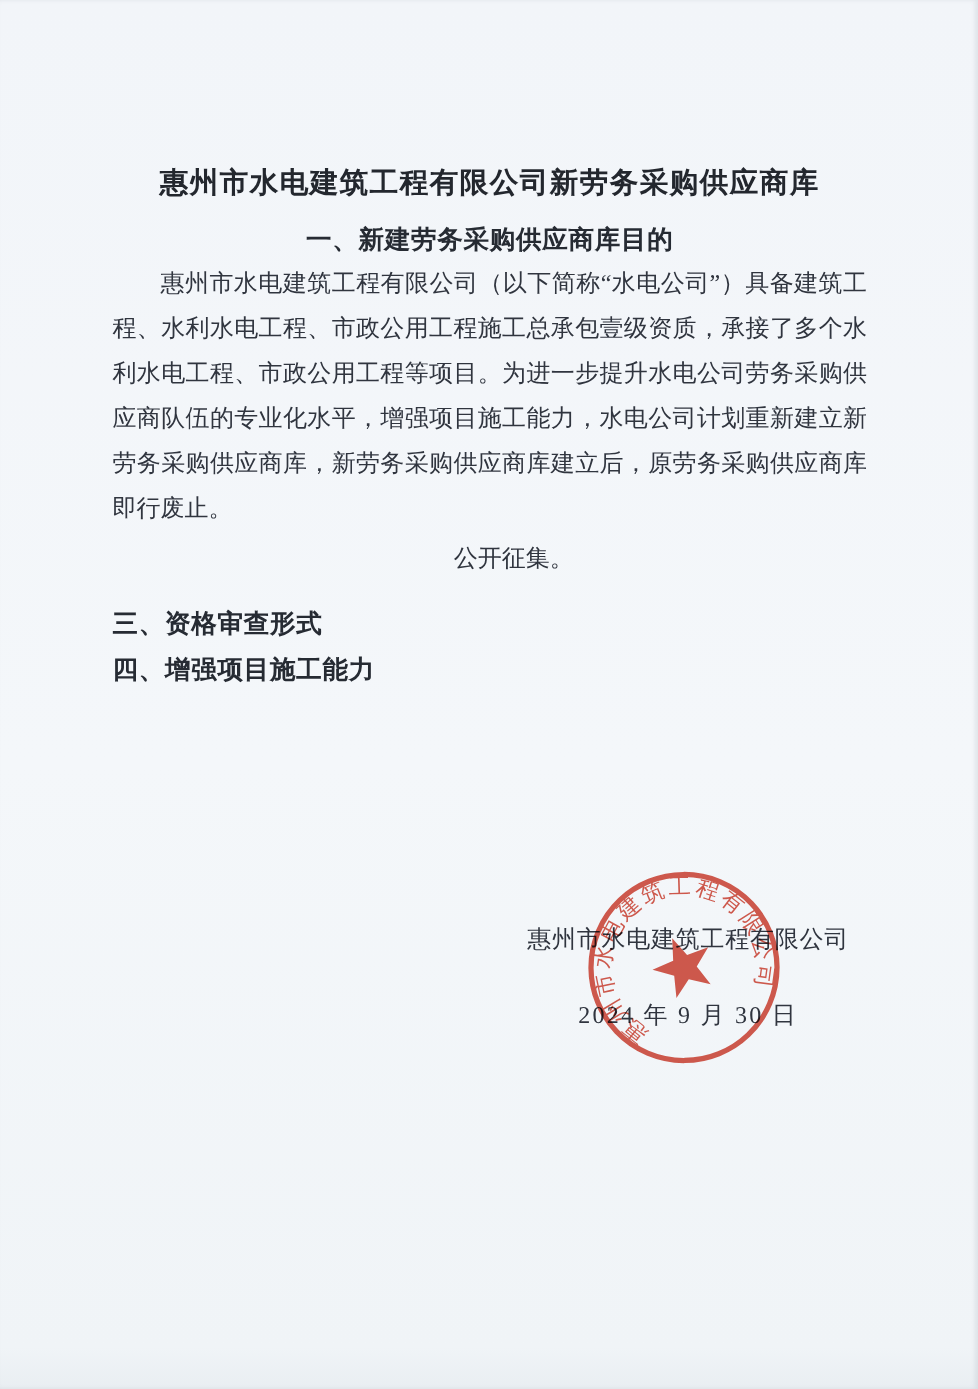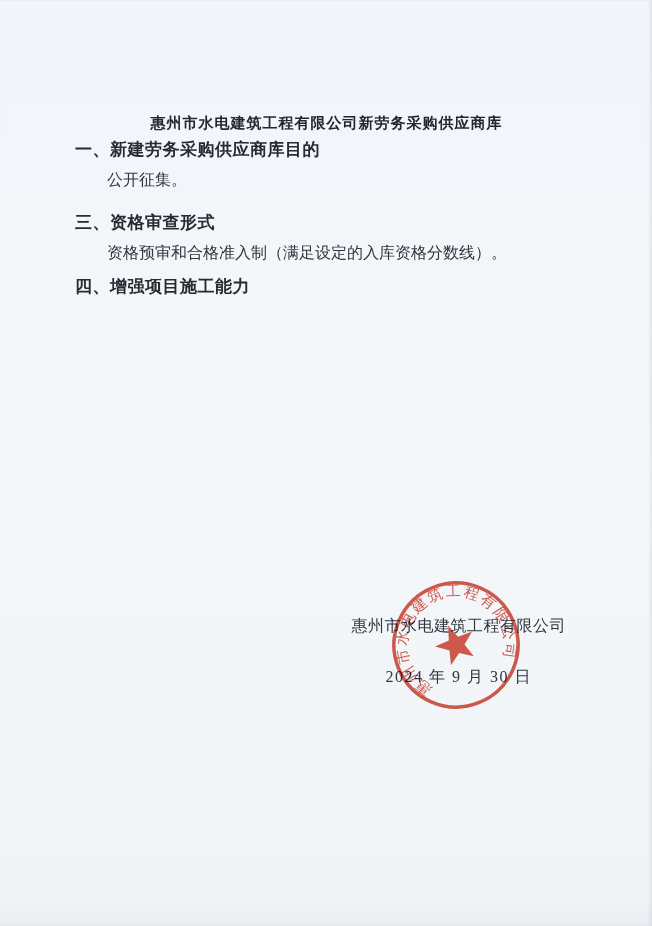--- a/index.html
+++ b/index.html
@@ -22,49 +22,49 @@
     position: absolute;
     left: 75px;
     right: 74px;
     top: 0;
   }
   .title {
     margin: 0;
     text-align: center;
     font-family: "Liberation Sans", sans-serif;
     font-weight: bold;
-    font-size: 15px;
+    font-size: 19px;
     line-height: 26px;
     letter-spacing: 1px;
     color: #23272e;
   }
   .title.line1 { margin-top: 110px; }
   .title.line2 { margin-top: 14px; }
   .heading {
     margin: 0;
     font-family: "Liberation Sans", sans-serif;
     font-weight: bold;
     font-size: 17px;
     line-height: 24px;
     letter-spacing: 0.5px;
     color: #262b33;
   }
-  .heading.h1 { margin-top: 2px; }
+  .heading.h1 { margin-top: 12px; text-align: center; }
   .heading.h2 { margin-top: 5px; }
   .heading.h3 { margin-top: 16px; }
   .heading.h4 { margin-top: 7px; }
   .para {
     margin: 3px 0 0 0;
     font-size: 16px;
     line-height: 30px;
     text-align: justify;
     text-indent: 2em;
     color: #30353f;
   }
-  .para.short { text-align: left; }
+  .para.short { text-align: center; }
   .signature {
     position: absolute;
     right: 86px;
     top: 616px;
     text-align: center;
     z-index: 1;
   }
   .sig-company {
     font-size: 16px;
     letter-spacing: 0.5px;
@@ -96,25 +96,25 @@
 </style>
 </head>
 <body>
 
 <div class="page">
   <div class="content">
 
     <div class="title line1">惠州市水电建筑工程有限公司新劳务采购供应商库</div>
 
     <div class="heading h1">一、新建劳务采购供应商库目的</div>
+    <p class="para">惠州市水电建筑工程有限公司（以下简称“水电公司”）具备建筑工程、水利水电工程、市政公用工程施工总承包壹级资质，承接了多个水利水电工程、市政公用工程等项目。为进一步提升水电公司劳务采购供应商队伍的专业化水平，增强项目施工能力，水电公司计划重新建立新劳务采购供应商库，新劳务采购供应商库建立后，原劳务采购供应商库即行废止。</p>
 
     <p class="para short">公开征集。</p>
 
     <div class="heading h3">三、资格审查形式</div>
-    <p class="para short">资格预审和合格准入制（满足设定的入库资格分数线）。</p>
 
     <div class="heading h4">四、增强项目施工能力</div>
 
   </div>
 
   <div class="signature">
     <div class="sig-company">惠州市水电建筑工程有限公司</div>
     <div class="sig-date">2024 年 9 月 30 日</div>
   </div>
 

